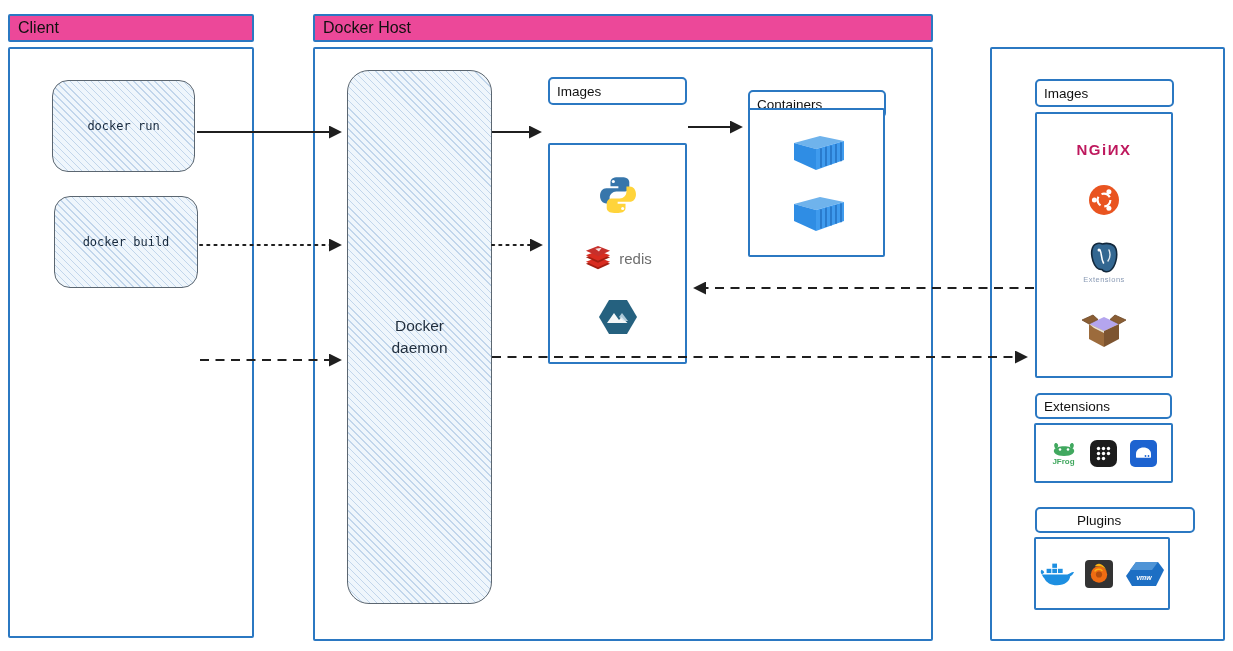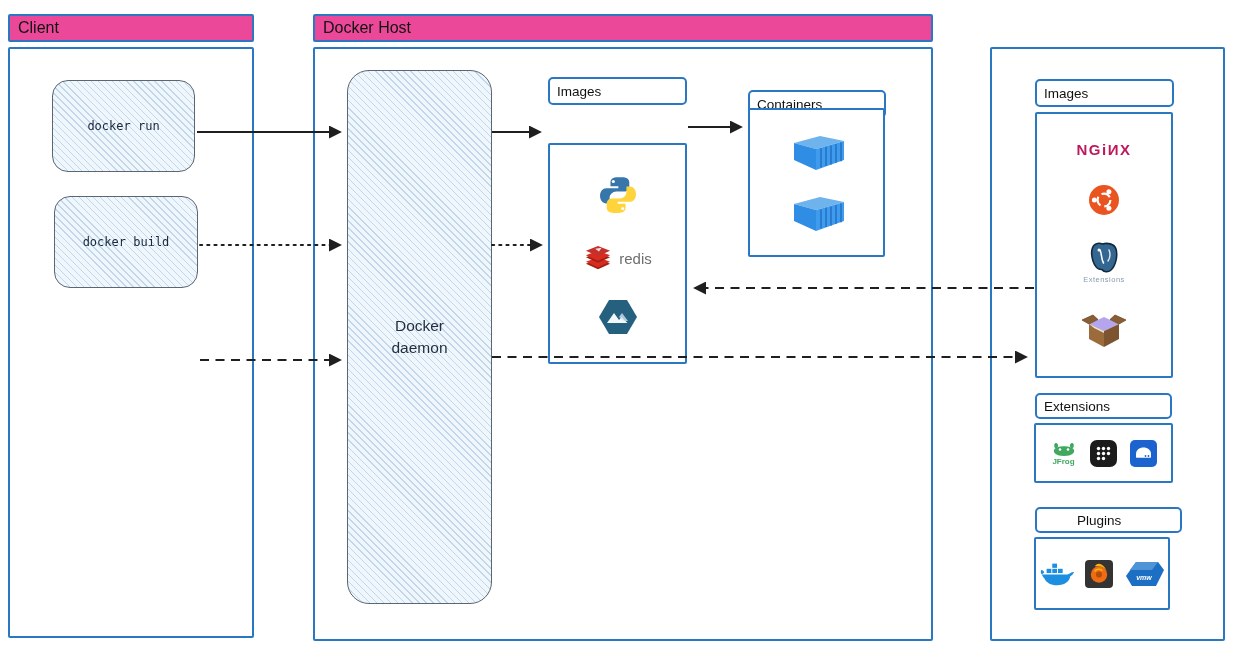--- a/index.html
+++ b/index.html
@@ -214,21 +214,21 @@
       <svg width="27" height="27" viewBox="0 0 27 27">
         <rect x="0" y="0" width="27" height="27" rx="5" fill="#1d63d0"></rect>
         <path d="M6 14c0-4 3.4-6.5 7.5-6.5S21 10 21 14v3.5H6Z" fill="#fff"></path>
         <rect x="6" y="14.5" width="15" height="3" rx="1.2" fill="#fff"></rect>
         <circle cx="15.5" cy="16" r="0.9" fill="#1d63d0"></circle>
         <circle cx="18.5" cy="16" r="0.9" fill="#1d63d0"></circle>
       </svg>
     </span>
   </div>
 
-  <div class="paneltitle" style="left:1035px;top:507px;width:147px;height:26px;padding-left:40px;">
+  <div class="paneltitle" style="left:1035px;top:507px;width:160px;height:26px;padding-left:40px;">
     <span>Plugins</span>
   </div>
   <div class="panel row" style="left:1034px;top:537px;width:136px;height:73px;gap:11px;">
 
     <span>
       <svg width="34" height="26" viewBox="0 0 36 27">
         <g fill="#1d8fe1">
           <rect x="7" y="8" width="5" height="4.5"></rect>
             <rect x="13" y="8" width="5" height="4.5"></rect>
           <rect x="13" y="2.5" width="5" height="4.5"></rect>

